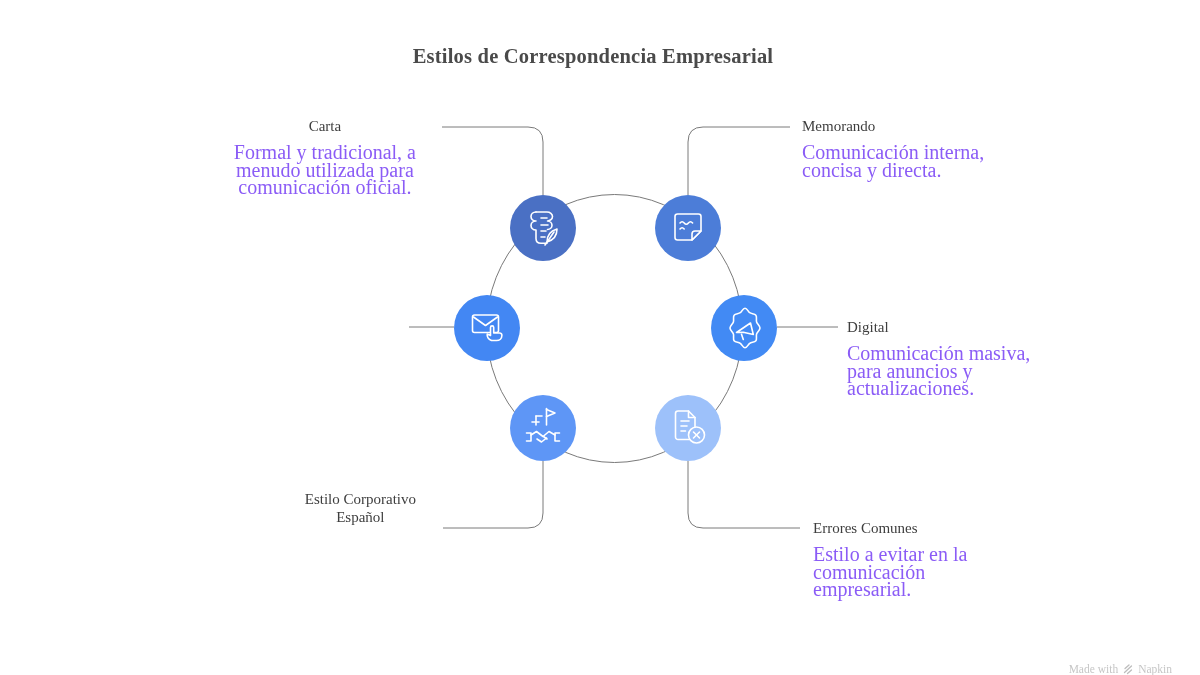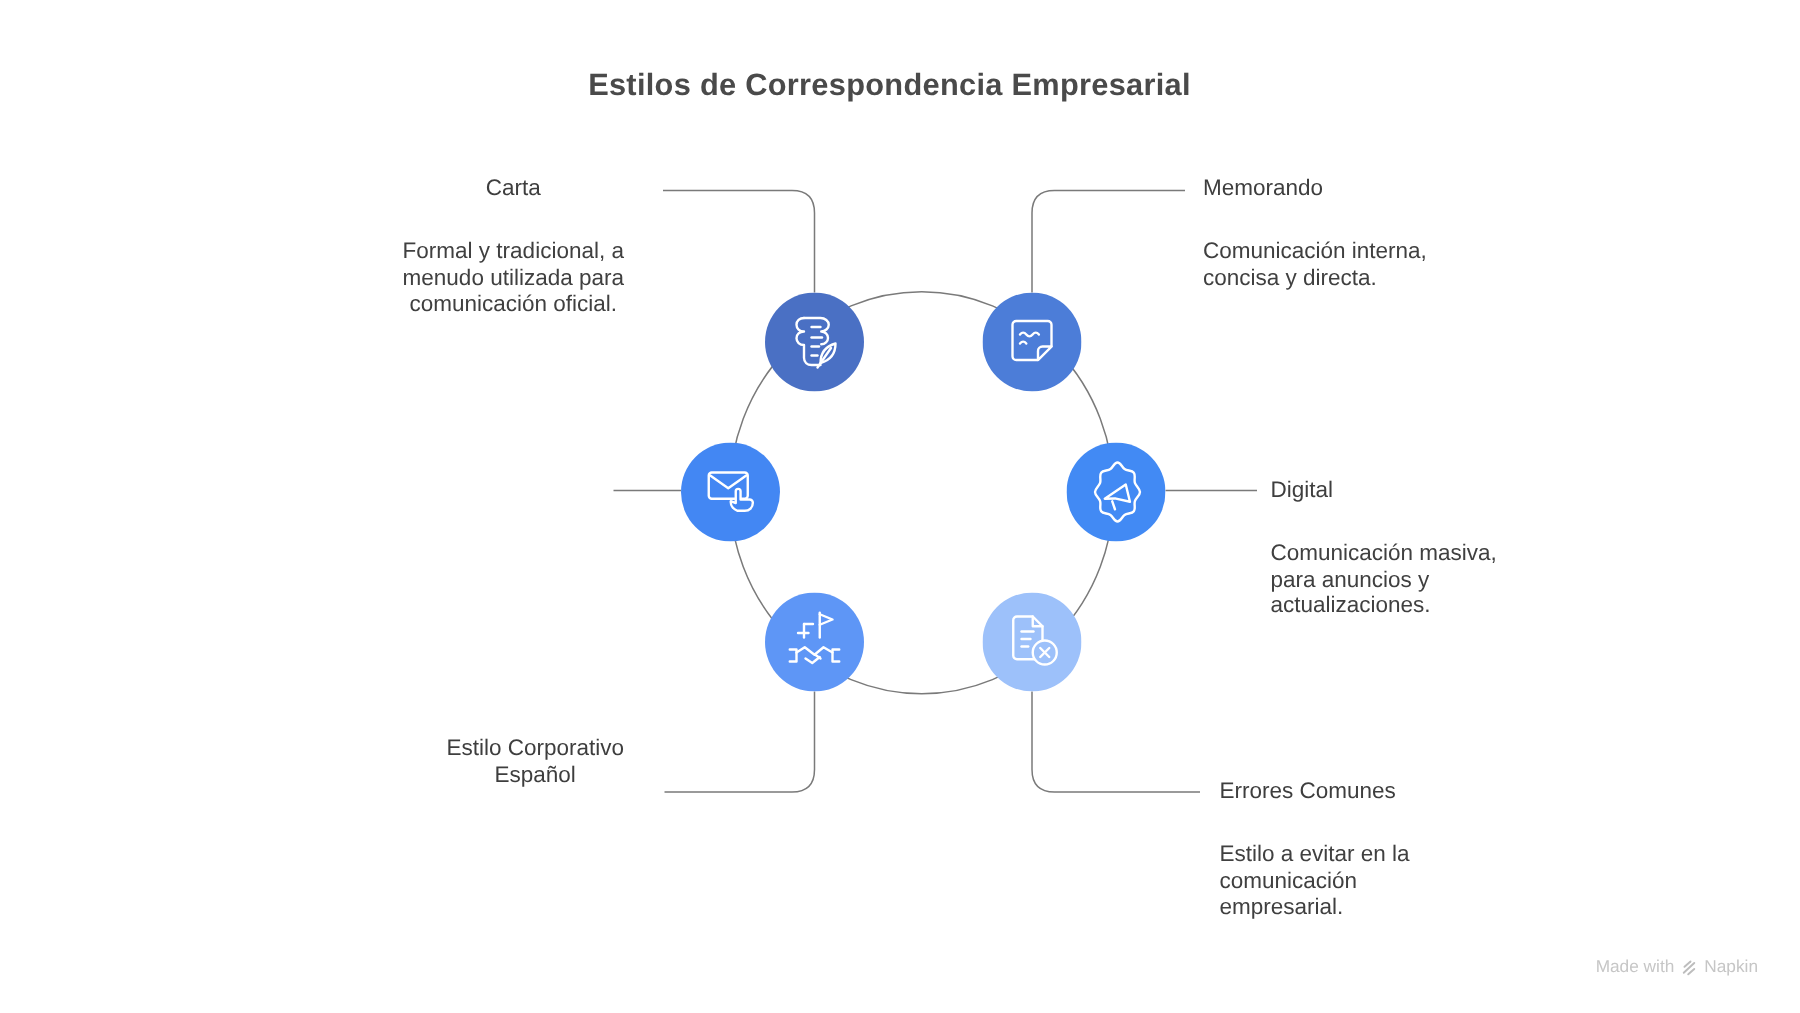--- a/index.html
+++ b/index.html
@@ -1,36 +1,36 @@
 <!DOCTYPE html>
 <html lang="es"><head>
 <meta charset="utf-8">
 <style>
   html,body{margin:0;padding:0;background:#fff;}
   .stage{
     position:relative;width:1186px;height:675px;background:#ffffff;
-    font-family:Liberation Sans, sans-serif;overflow:hidden;
+    font-family:Liberation Serif, serif;overflow:hidden;
   }
   .title{
     position:absolute;left:0;right:0;top:45px;margin:0;
     text-align:center;font-size:20.5px;font-weight:700;color:#4a4a4a;letter-spacing:.2px;
   }
   .connectors{position:absolute;left:0;top:0;width:1200px;height:675px;}
   .node{position:absolute;width:66px;height:66px;}
   .node svg{display:block;width:66px;height:66px;}
   .tb{position:absolute;}
   .tb.align-right{text-align:center;}
   .tb .label{
     font-size:15px;line-height:18px;color:#3e3e3e;white-space:pre-line;
   }
   .tb .desc{
-    margin-top:24px;font-size:15px;line-height:17.5px;color:#404040;white-space:pre-line;
+    margin-top:9px;font-size:20px;line-height:17.5px;color:#8b5cf6;white-space:pre-line;
   }
   .watermark{
-    position:absolute;right:14px;bottom:24px;display:flex;align-items:flex-end;gap:4px;
+    position:absolute;right:14px;bottom:0;display:flex;align-items:flex-end;gap:4px;
     font-size:11.5px;color:#c6c6c6;text-decoration:none;cursor:pointer;
   }
   .watermark svg{display:block;}
 </style>
 </head>
 <body>
 
 <div class="stage">
 
   <h1 class="title">Estilos de Correspondencia Empresarial</h1>

